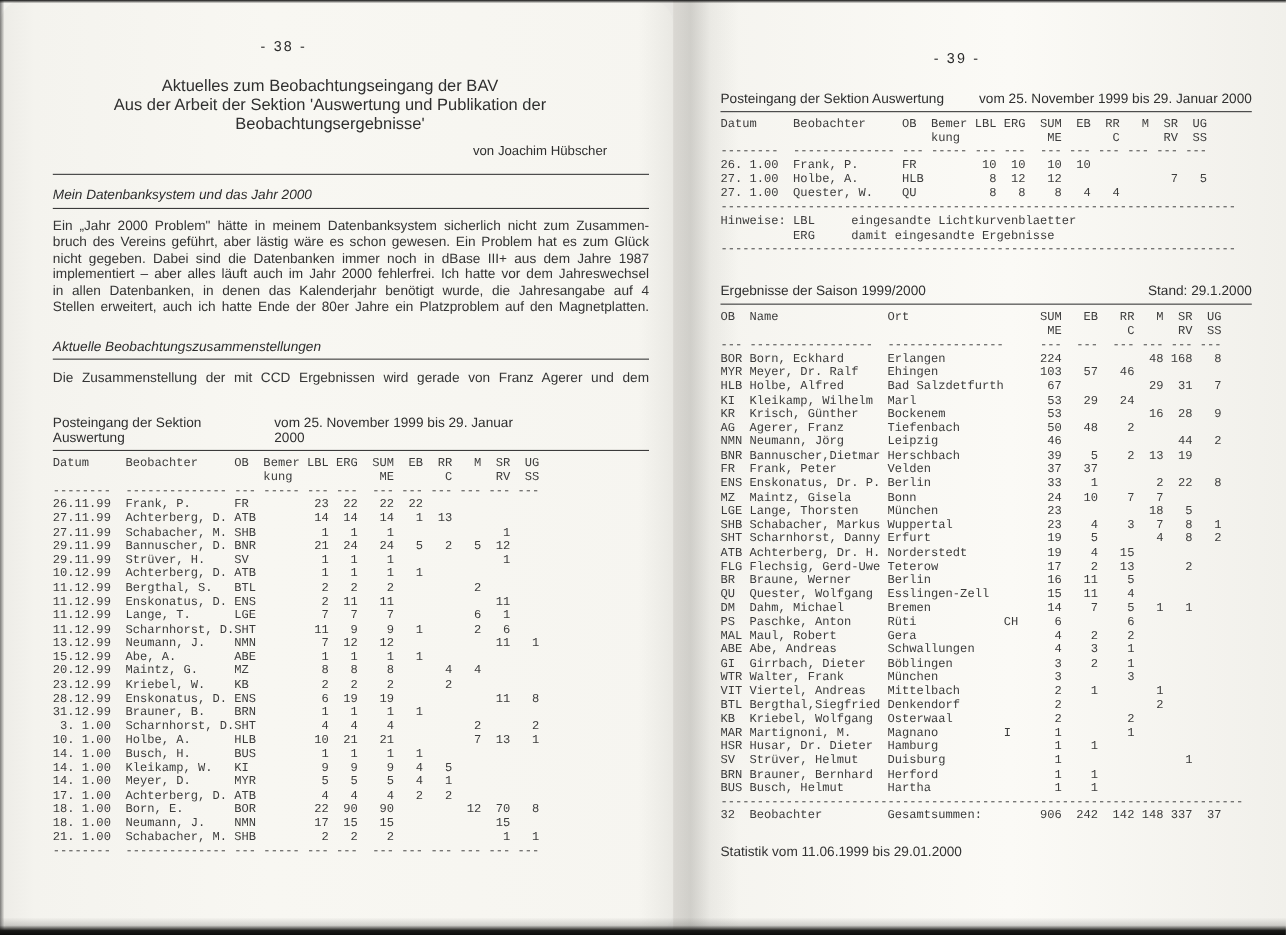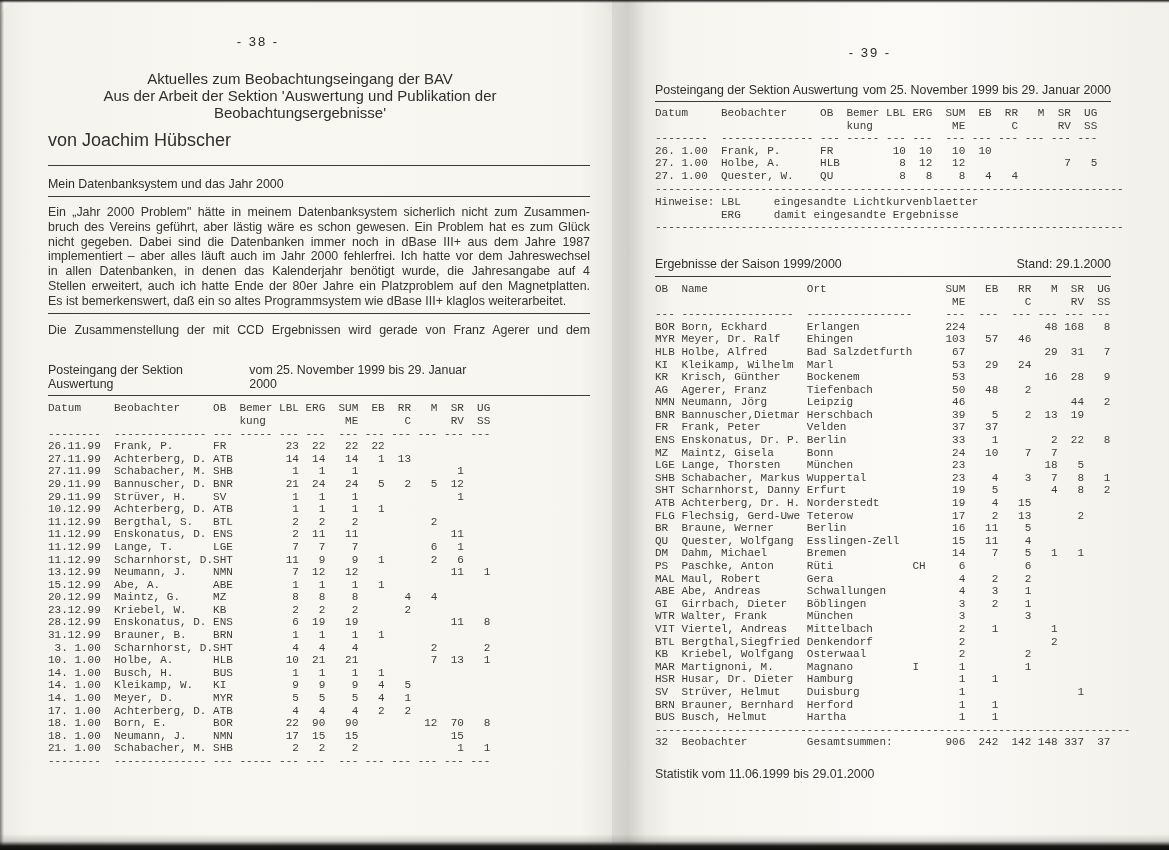--- a/index.html
+++ b/index.html
@@ -4,39 +4,39 @@
 <style>
   html,body{margin:0;padding:0;}
   body{width:1169px;height:850px;overflow:hidden;background:#b9b8b4;}
   .scan{position:relative;width:1169px;height:850px;overflow:hidden;
         font-family:"Liberation Sans",sans-serif;color:#2f2f2f;background:#f3f2ee;}
   
   .page{position:absolute;top:0;height:850px;}
   .page-left{left:0;width:612px;background:linear-gradient(90deg,#ecebe6 0%,#f4f3ee 5%,#f8f7f2 40%,#f6f5f0 100%);border-radius:22px;}
   .page-right{left:612px;width:557px;background:linear-gradient(90deg,#e6e4df 0%,#f5f4ef 6%,#fbfaf6 55%,#f1f0eb 100%);}
   .inner-left{position:relative;padding:28px 22px 0 48px;}
-  .inner-right{position:relative;padding:40px 58px 0 43px;}
+  .inner-right{position:relative;padding:40px 31px 0 43px;}
   
   .edge-top{position:absolute;top:0;left:0;right:0;height:3px;background:linear-gradient(180deg,#141414,rgba(20,20,20,0));z-index:6;}
   .edge-bottom{position:absolute;bottom:0;left:0;right:0;height:16px;z-index:6;
       background:linear-gradient(180deg,rgba(90,90,88,0) 0%,rgba(90,90,88,.25) 45%,#1a1a18 75%,#0c0c0b 100%);}
   .edge-left{position:absolute;top:0;bottom:0;left:0;width:4px;z-index:6;
       background:linear-gradient(90deg,rgba(30,30,30,.55),rgba(30,30,30,0));}
   .spine{position:absolute;top:0;bottom:0;left:580px;width:92px;z-index:5;pointer-events:none;
       background:linear-gradient(90deg,rgba(60,60,55,0) 0%,rgba(60,60,55,.07) 35%,rgba(55,55,50,.16) 52%,rgba(60,60,55,.06) 72%,rgba(60,60,55,0) 100%);}
   .bleed{position:absolute;filter:blur(2.5px);pointer-events:none;
       background:repeating-linear-gradient(180deg,rgba(120,118,112,.07) 0 5px,rgba(120,118,112,0) 5px 13px);}
   
   .pagenum{font-size:13px;letter-spacing:2px;text-align:center;color:#2b2b2b;}
   .pagenum-38{width:420px;margin-top:6px;}
   .pagenum-39{width:430px;margin-top:5px;}
   .title-block{margin-top:21px;text-align:center;font-size:15px;line-height:17px;margin-right:38px;}
-  .byline{margin-top:9px;text-align:left;font-size:18px;margin-right:38px;}
+  .byline{margin-top:9px;text-align:right;font-size:12px;margin-right:38px;}
   .rule{border:none;border-top:1.6px solid #3b3b3b;margin:0;height:0;}
-  .heading{font-size:12.4px;color:#2d2d2d;}
+  .heading{font-size:12.4px;color:#2d2d2d;font-style:italic;}
   .pline{font-size:12.4px;line-height:14.8px;text-align:justify;text-align-last:justify;color:#343434;}
   .pline.last{text-align-last:left;}
   .subhead{display:flex;font-size:12.4px;align-items:baseline;}
   .subhead .range{margin-left:auto;}
   .mono{font-family:"Liberation Mono","DejaVu Sans Mono",monospace;font-size:11px;line-height:12.6px;
         white-space:pre;color:#3c3c3c;}
   .footer-note{font-size:12.4px;color:#333;}
 </style>
 </head>
 <body>
@@ -61,23 +61,23 @@
       <div class="heading" style="margin-top:11px;">Mein Datenbanksystem und das Jahr 2000</div>
       <hr class="rule" style="margin-top:5px;">
 
       <div style="margin-top:8px;" id="para1">
           <div class="pline">Ein „Jahr 2000 Problem" hätte in meinem Datenbanksystem sicherlich nicht zum Zusammen-</div>
           <div class="pline">bruch des Vereins geführt, aber lästig wäre es schon gewesen. Ein Problem hat es zum Glück</div>
           <div class="pline">nicht gegeben. Dabei sind die Datenbanken immer noch in dBase III+ aus dem Jahre 1987</div>
           <div class="pline">implementiert – aber alles läuft auch im Jahr 2000 fehlerfrei. Ich hatte vor dem Jahreswechsel</div>
           <div class="pline">in allen Datenbanken, in denen das Kalenderjahr benötigt wurde, die Jahresangabe auf 4</div>
           <div class="pline">Stellen erweitert, auch ich hatte Ende der 80er Jahre ein Platzproblem auf den Magnetplatten.</div>
-          <div class="pline last">Es ist bemerkenswert, daß ein so altes Programmsystem wie dBase III+ klaglos weiterarbeitet.</div>
         </div>
 
+      <div class="heading" style="margin-top:21px;">Aktuelle Beobachtungszusammenstellungen</div>
       <hr class="rule" style="margin-top:4px;">
       <div style="margin-top:9px;" id="para2">
           <div class="pline">Die Zusammenstellung der mit CCD Ergebnissen wird gerade von Franz Agerer und dem</div>
         </div>
 
       <div class="subhead" style="margin-top:26px;">
         <span>Posteingang der Sektion Auswertung</span>
         <span class="range" style="margin-right:95px;">vom 25. November 1999 bis 29. Januar 2000</span>
       </div>
       <hr class="rule" style="margin-top:4px;">

